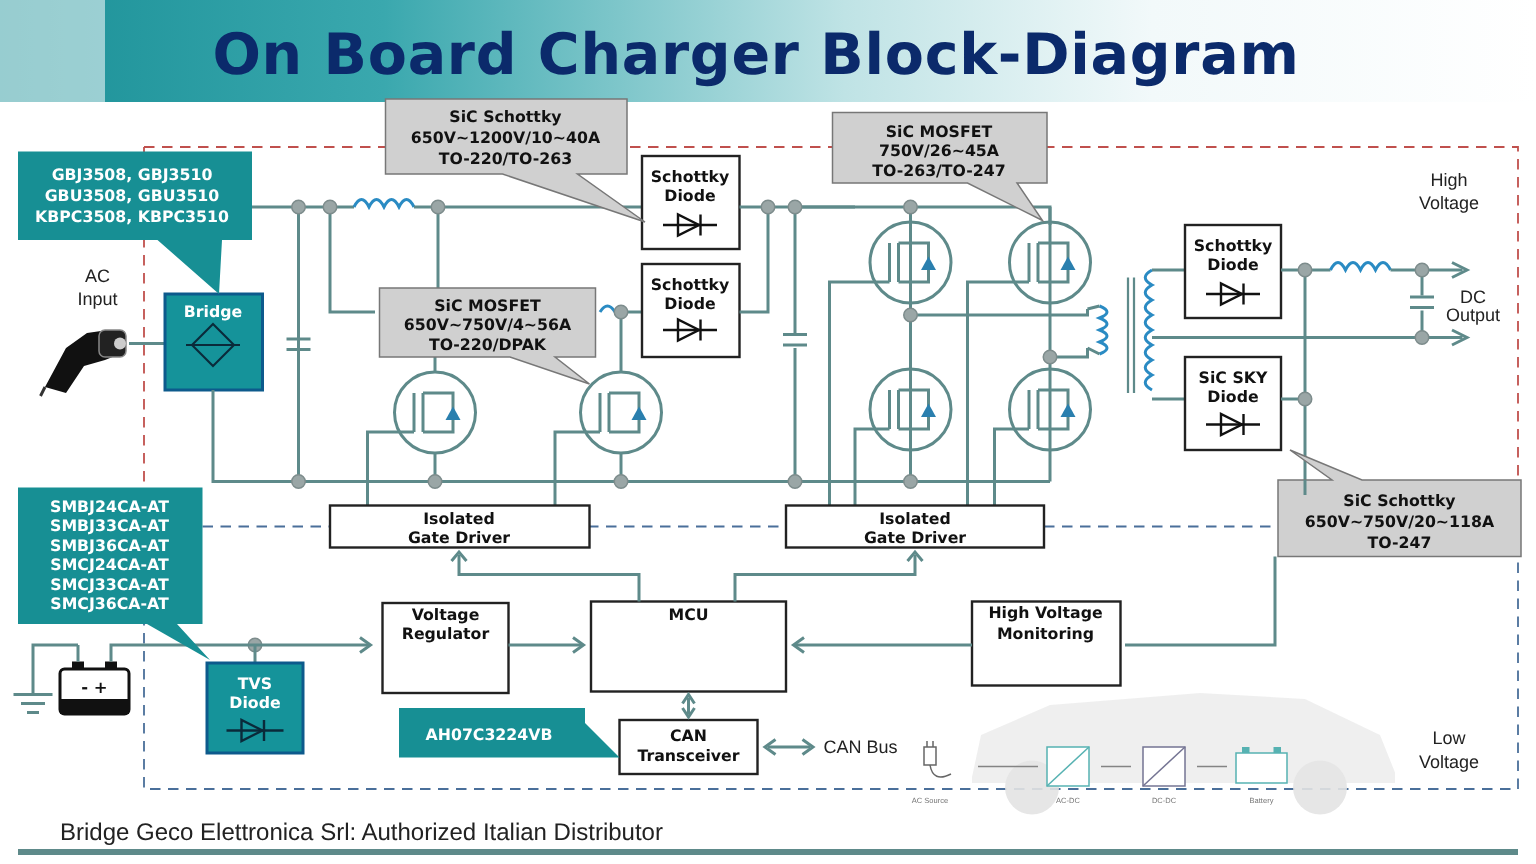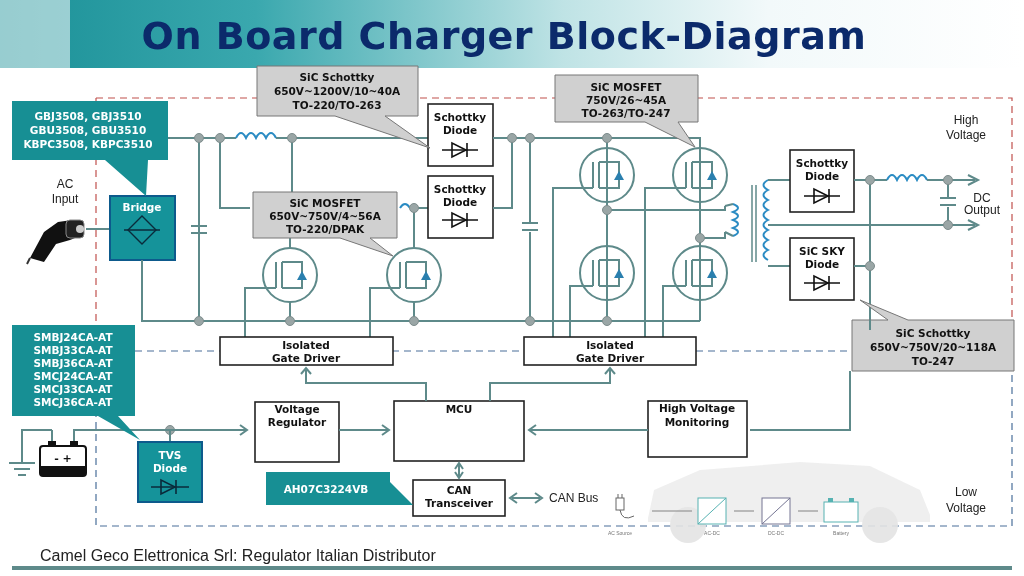--- a/index.html
+++ b/index.html
@@ -394,14 +394,14 @@
         <rect x="828" y="498" width="5" height="4" fill="#4aa"></rect>
         <rect x="849" y="498" width="5" height="4" fill="#4aa"></rect>
       </g>
     <text class="tiny" x="620" y="535" text-anchor="middle">AC Source</text>
     <text class="tiny" x="712" y="535" text-anchor="middle">AC-DC</text>
     <text class="tiny" x="776" y="535" text-anchor="middle">DC-DC</text>
     <text class="tiny" x="841" y="535" text-anchor="middle">Battery</text>
   </g>
 </svg>
 
-<div class="footer">Camel Geco Elettronica Srl: Regulator Italian Distributor</div>
+<div class="footer">Bridge Geco Elettronica Srl: Authorized Italian Distributor</div>
 <div class="footer-line"></div>
 
 </body></html>

